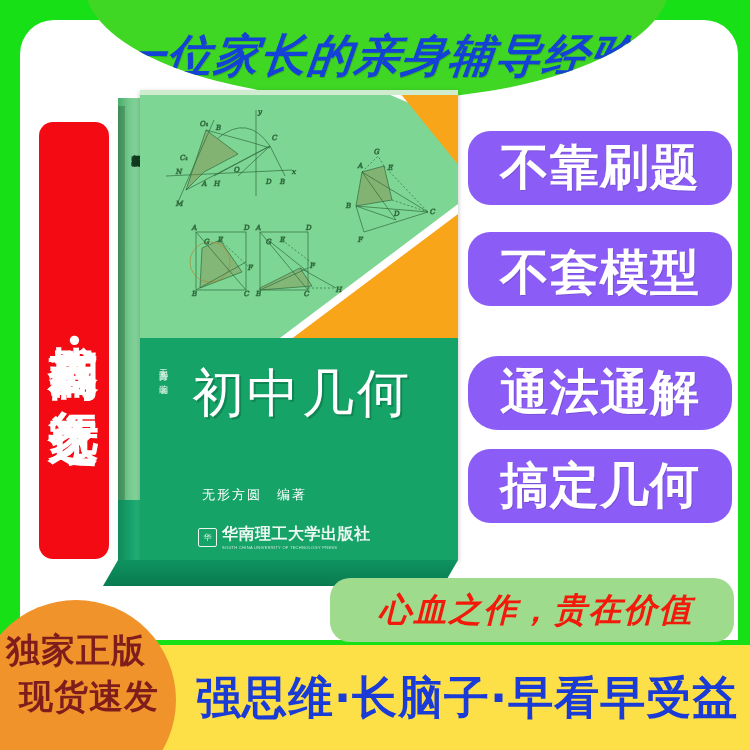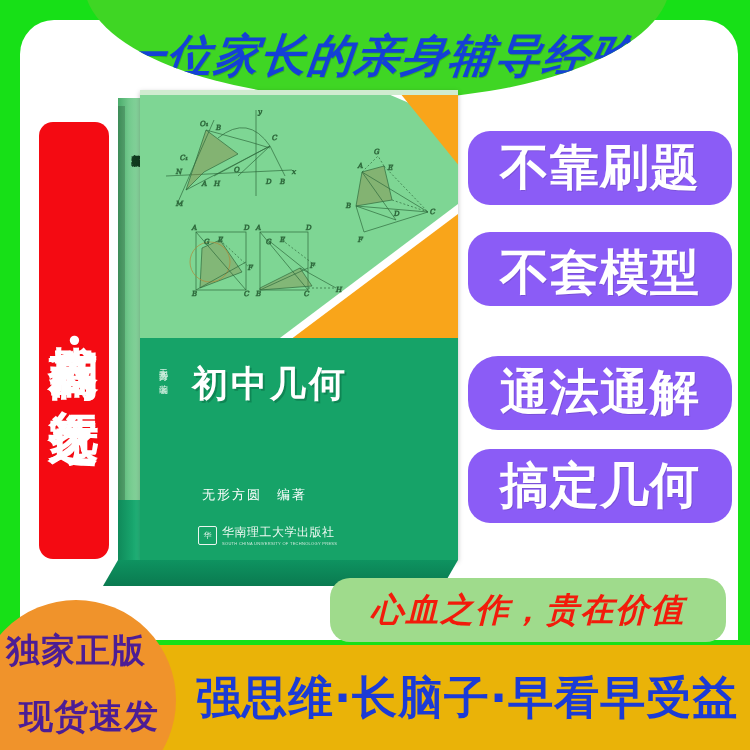--- a/index.html
+++ b/index.html
@@ -103,40 +103,40 @@
     position:absolute;left:0;top:248px;width:318px;height:5px;
     background:#0e8d58;
   }
   .cover-author-vert{
     position:absolute;left:16px;top:24px;
     writing-mode:vertical-rl;text-orientation:upright;
     font-size:9px;color:#cfeede;line-height:1.5;letter-spacing:1px;
   }
   .book-title{
     position:absolute;left:52px;top:26px;width:250px;
-    color:#ffffff;font-weight:bold;font-size:36px;line-height:1.12;
+    color:#ffffff;font-weight:normal;font-size:52px;line-height:1.12;
     letter-spacing:3px;
     font-family:"DejaVu Sans","Liberation Sans",sans-serif;
     text-shadow:2px 2px 0 rgba(0,80,50,.35);
   }
   .book-title .l2{padding-left:6px;display:block;}
   .book-author{
     position:absolute;left:62px;top:148px;
     color:#ffffff;font-size:13px;letter-spacing:2px;
   }
   .publisher{
     position:absolute;left:58px;top:186px;
     display:flex;align-items:center;gap:5px;
   }
   .pub-logo{
     width:17px;height:17px;border:1.5px solid #eaf6ef;border-radius:2px;
     display:flex;align-items:center;justify-content:center;
     font-size:8px;color:#eaf6ef;
   }
-  .pub-name{font-size:12px;color:#eef8f2;letter-spacing:.5px;font-weight:normal;}
+  .pub-name{font-size:16px;color:#eef8f2;letter-spacing:.5px;font-weight:bold;}
   .pub-sub{font-size:4px;color:#cfe9dc;display:block;letter-spacing:.3px;}
   
   .book-bottom{
     position:absolute;left:0;top:470px;width:340px;height:26px;
     background:linear-gradient(180deg,#0e9360 0%,#0a7a50 100%);
     transform:skewX(-30deg);transform-origin:left top;
   }
   
   .pill{
     position:absolute;left:468px;width:264px;height:74px;
@@ -150,50 +150,50 @@
     text-shadow:1px 1px 0 rgba(0,0,0,.12);
   }
   .pill-1{top:131px;}
   .pill-2{top:232px;align-items:flex-end;}
   .pill-3{top:356px;border-radius:30px;}
   .pill-4{top:449px;justify-content:center;}
   
   .highlight-box{
     position:absolute;left:330px;top:578px;width:396px;height:64px;
     background:#9fdb8c;border-radius:20px;
-    display:flex;align-items:center;justify-content:center;
+    display:flex;align-items:center;justify-content:center;padding-left:8px;
   }
   .highlight-box span{
     color:#f21b0b;font-size:33px;font-weight:bold;letter-spacing:2px;
     white-space:nowrap;font-style:italic;
     font-family:"DejaVu Serif","Liberation Serif",serif;
   }
   
   .bottom-banner{
     position:absolute;left:0;top:645px;width:750px;height:105px;
-    background:#eab308;display:flex;align-items:center;
+    background:#fde047;display:flex;align-items:center;
   }
   .bottom-banner span{
     color:#1b3bd6;font-size:45px;font-weight:bold;letter-spacing:1px;
     white-space:nowrap;margin-left:196px;
     font-family:"DejaVu Sans","Liberation Sans",sans-serif;
   }
   
   .badge{
     position:absolute;left:-24px;top:600px;width:200px;height:200px;
     background:#f0932b;border-radius:50%;
     display:flex;flex-direction:column;align-items:center;justify-content:flex-start;
     padding-top:28px;box-sizing:border-box;
   }
   .badge span{
-    color:#4c1d95;font-size:34px;font-weight:bold;line-height:1.35;
+    color:#7f1d1d;font-size:34px;font-weight:bold;line-height:1.35;
     letter-spacing:1px;white-space:nowrap;
     font-family:"DejaVu Sans","Liberation Sans",sans-serif;
   }
-  .badge .b2{margin-left:26px;margin-top:20px;}
+  .badge .b2{margin-left:26px;}
 </style>
 </head>
 <body>
 
 <div id="poster">
 
   <div class="white-panel"></div>
 
   <div class="top-banner">
     <div class="top-banner-text">一位家长的亲身辅导经验</div>

